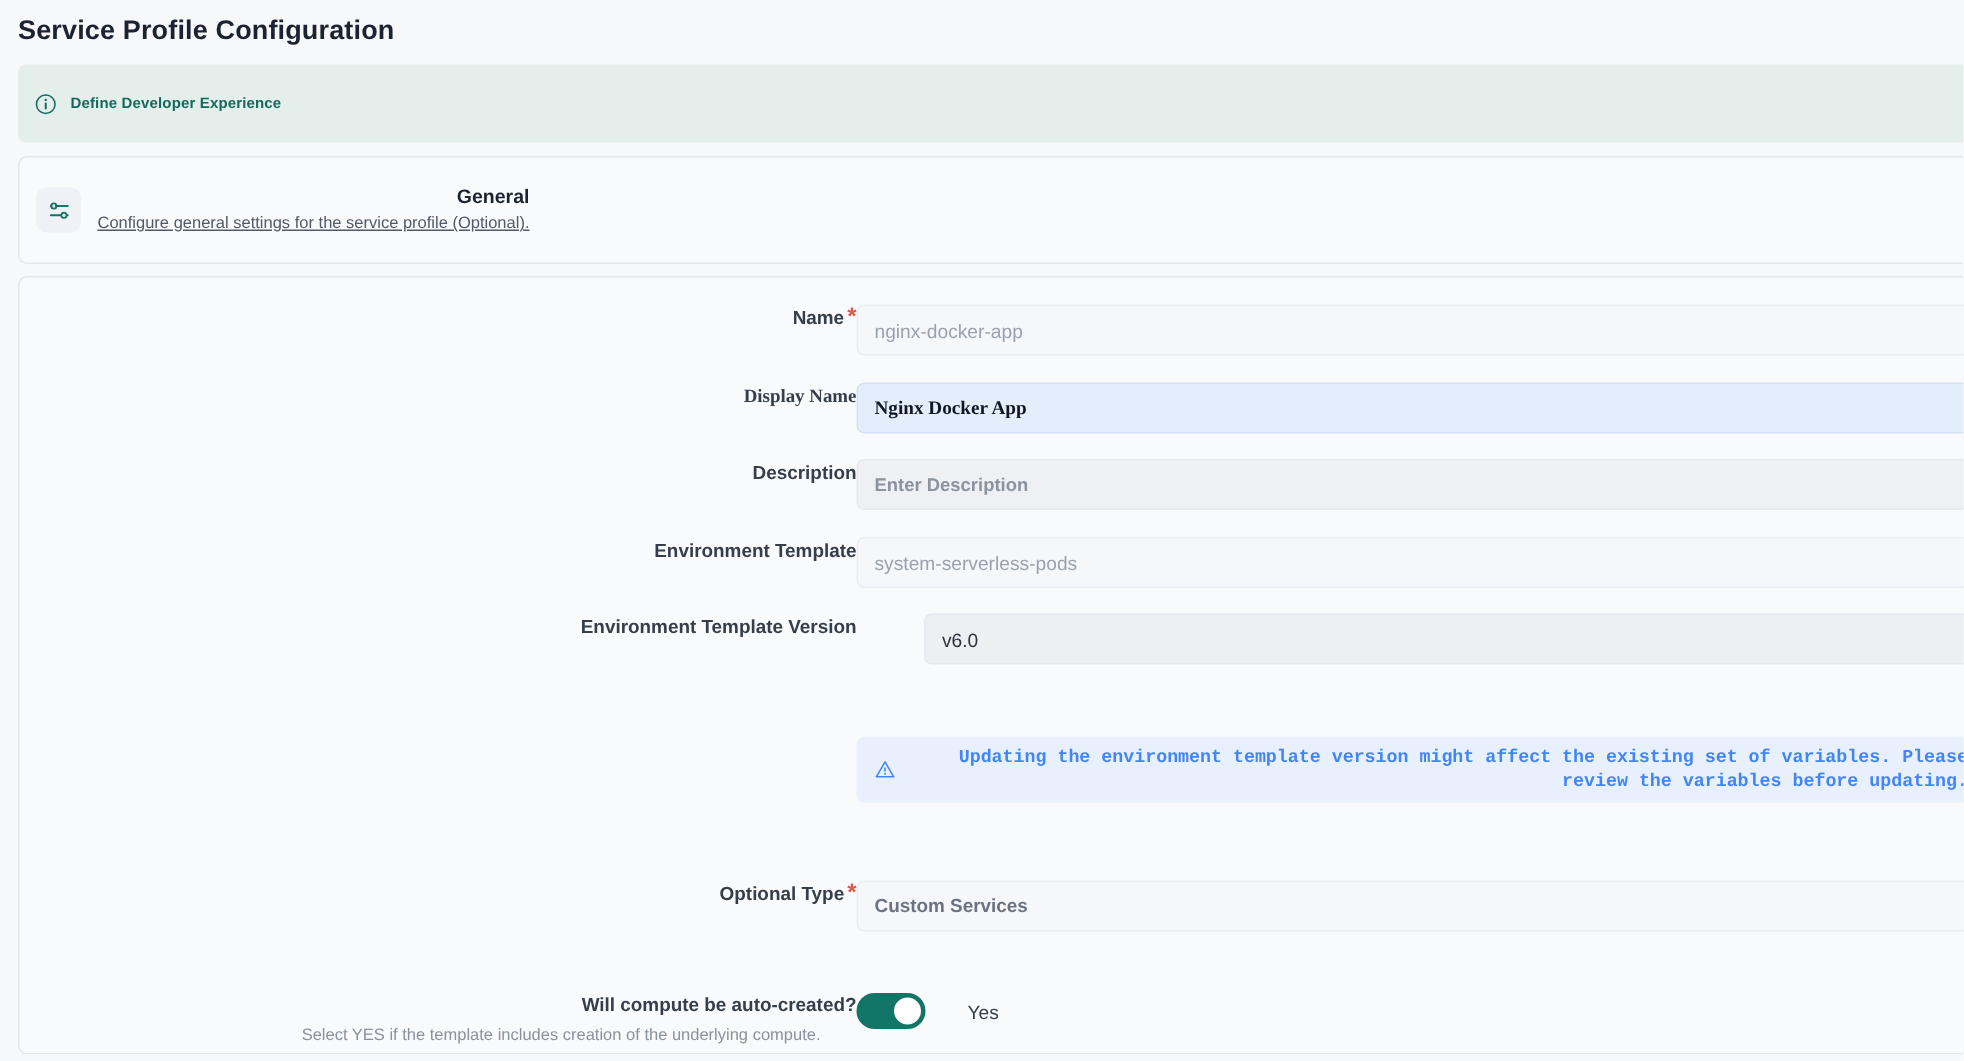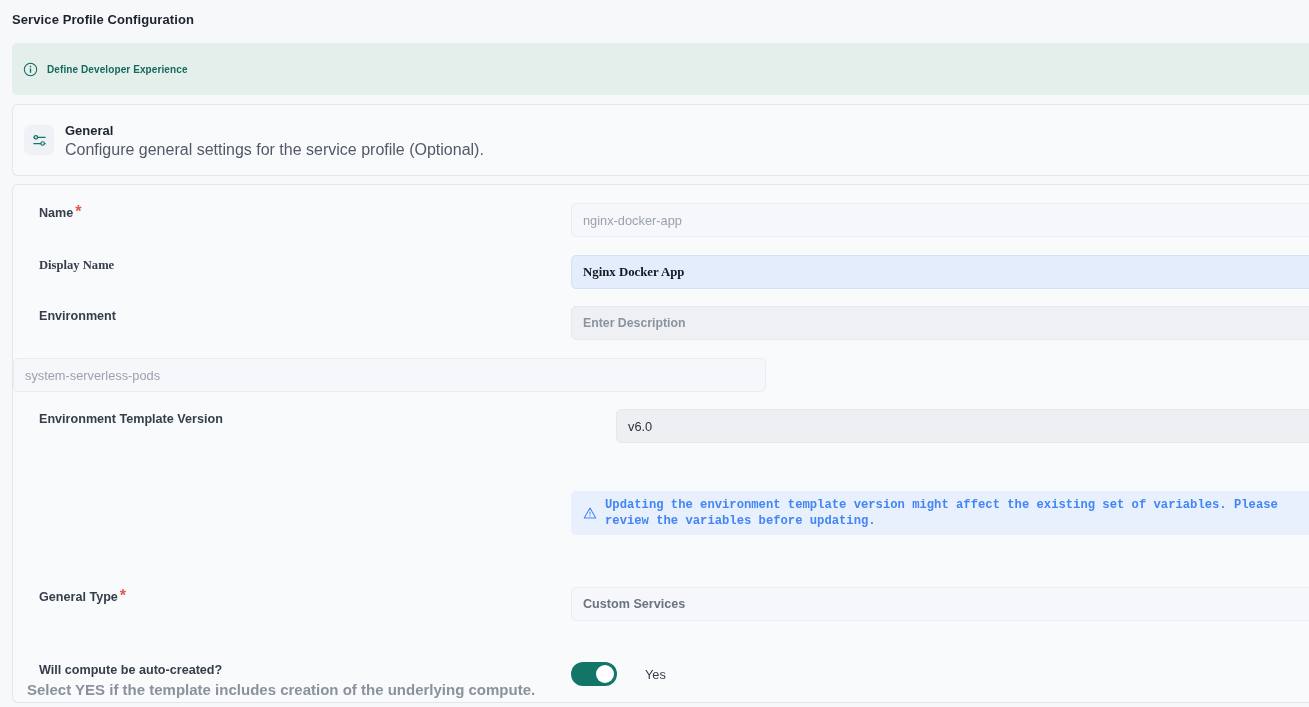--- a/index.html
+++ b/index.html
@@ -12,21 +12,21 @@
 
   body {
     background: #f7f8fa;
     font-family: "Liberation Sans", sans-serif;
     color: #232a35;
     -webkit-font-smoothing: antialiased;
   }
 
   
   .page-title {
-    font-size: 13px;
+    font-size: 18px;
     font-weight: 700;
     color: #1b2230;
     letter-spacing: .1px;
     padding: 6px 0 0 12px;
     height: 34px;
     line-height: 28px;
   }
 
   
   .info-banner {
@@ -47,20 +47,21 @@
   }
   .icon-info { width: 15px; height: 15px; display: block; flex: none; }
 
   
   .card {
     margin-left: 12px;
     background: #f9fafb;
     border: 1px solid #e3e7ec;
     border-right: none;
     border-radius: 6px 0 0 6px;
+    text-align: right;
   }
 
   
   .section-head {
     margin-top: 9px;
     height: 72px;
     display: flex;
     align-items: center;
     padding-left: 11px;
     gap: 11px;
@@ -73,24 +74,25 @@
     flex: none;
   }
   .icon-sliders { width: 17px; height: 17px; display: block; }
   .section-title {
     font-size: 13px;
     font-weight: 700;
     color: #1b2230;
     line-height: 17px;
   }
   .section-sub {
-    font-size: 16px;
+    font-size: 11px;
     color: #505a68;
     line-height: 17px;
     margin-top: 2px;
+    text-decoration: underline;
   }
 
   
   .form-card {
     margin-top: 8px;
     height: 519px;
     padding-top: 0;
   }
 
   .form-row {
@@ -107,24 +109,24 @@
   .label-text {
     font-size: 12.6px;
     font-weight: 700;
     color: #353e4b;
     line-height: 16px;
     white-space: nowrap;
     margin-left: 12px;
   }
   .req-star { color: #e4564c; font-weight: 700; padding-left: 2px; }
   .label-help {
-    font-size: 15px;
+    font-size: 11px;
     color: #8a929e;
     line-height: 16px;
-    font-weight: 700;
+    font-weight: 400;
     margin-top: 4px;
     max-width: 520px;
   }
 
   .field-col { flex: 1 1 auto; min-width: 0; }
 
   
   .fld {
     height: 34px;
     border-radius: 5px;
@@ -264,28 +266,31 @@
     <div class="label-col">
       <span class="label-text">Display Name</span>
     </div>
     <div class="field-col">
       <div class="fld fld-active">Nginx Docker App</div>
     </div>
   </div>
 
   <div class="form-row r-desc">
     <div class="label-col">
-      <span class="label-text">Environment</span>
+      <span class="label-text">Description</span>
     </div>
     <div class="field-col">
       <div class="fld fld-placeholder">Enter Description</div>
     </div>
   </div>
 
   <div class="form-row r-envtpl">
+    <div class="label-col">
+      <span class="label-text">Environment Template</span>
+    </div>
     <div class="field-col">
       <div class="fld fld-disabled">system-serverless-pods</div>
     </div>
   </div>
 
   <div class="form-row r-envver">
     <div class="label-col">
       <span class="label-text">Environment Template Version</span>
     </div>
     <div class="field-col">
@@ -304,21 +309,21 @@
             <circle cx="8" cy="11.3" r="0.75" fill="#4285f4"></circle>
           </svg>
         </span>
         <span class="warn-text">Updating the environment template version might affect the existing set of variables. Please review the variables before updating.</span>
       </div>
     </div>
   </div>
 
   <div class="form-row r-svctype">
     <div class="label-col">
-      <span class="label-text">General Type</span><span class="req-star">*</span>
+      <span class="label-text">Optional Type</span><span class="req-star">*</span>
     </div>
     <div class="field-col">
       <div class="fld fld-select">Custom Services</div>
     </div>
   </div>
 
   <div class="form-row r-compute">
     <div class="label-col">
       <div class="label-text">Will compute be auto-created?</div>
       <div class="label-help">Select YES if the template includes creation of the underlying compute.</div>

